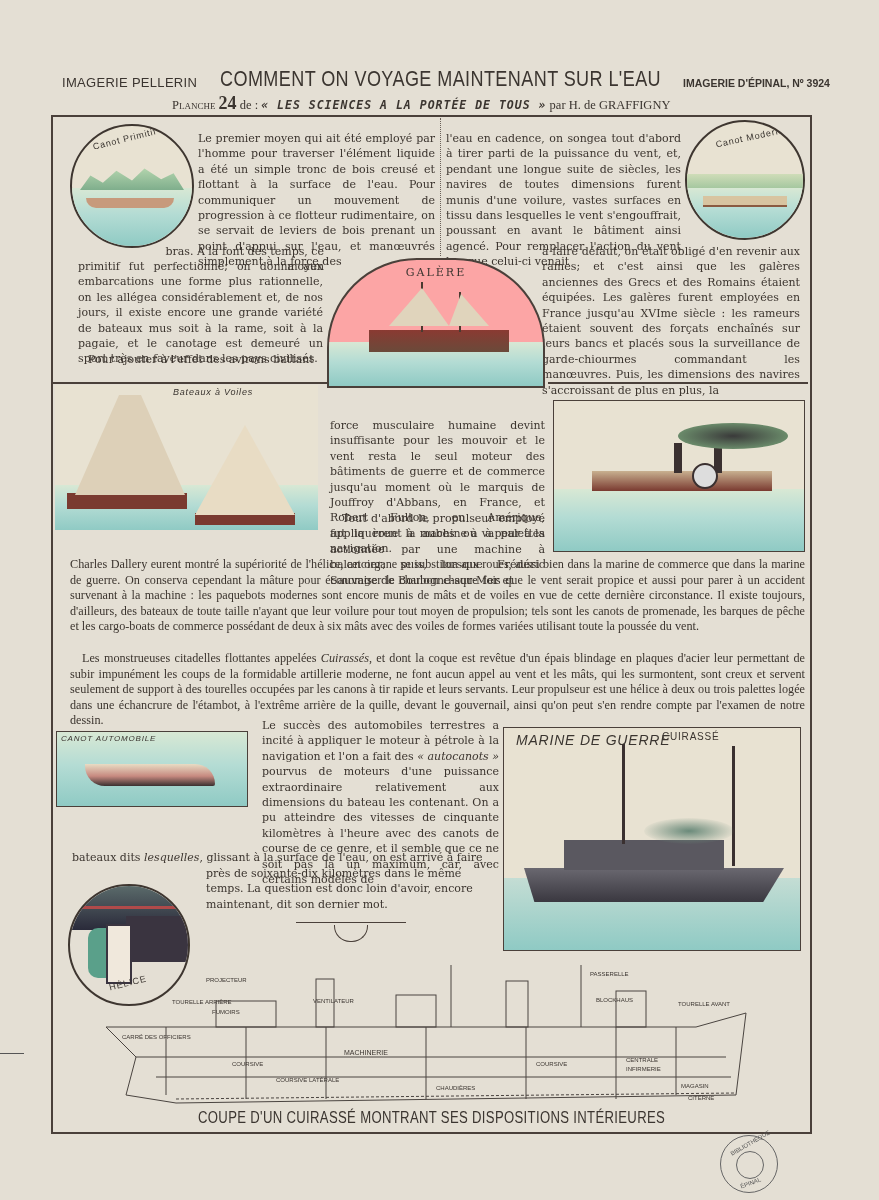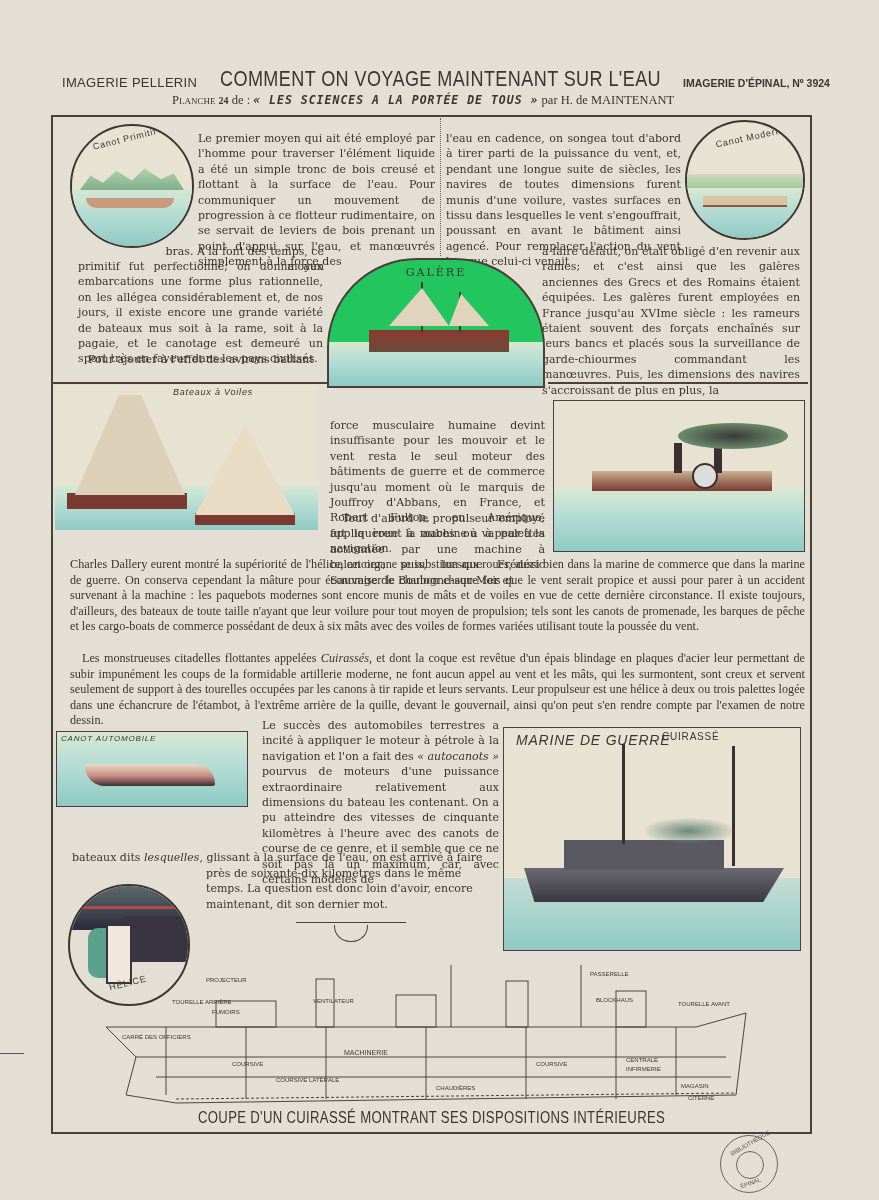--- a/index.html
+++ b/index.html
@@ -2,21 +2,21 @@
 <html><head>
 <meta charset="utf-8">
 <style>
   html,body{margin:0;padding:0;}
   body{width:879px;height:1200px;background:#e4dfd4;position:relative;overflow:hidden;font-family:"DejaVu Serif",serif;color:#3b3530;}
   .abs{position:absolute;}
   .hdr-left{left:62px;top:75px;font-family:"Liberation Sans",sans-serif;font-size:13px;letter-spacing:.3px;}
   .hdr-title{left:220px;top:66px;font-family:"Liberation Sans",sans-serif;font-size:22px;transform:scaleX(.82);transform-origin:left;letter-spacing:.5px;}
   .hdr-right{left:683px;top:77px;font-family:"Liberation Sans",sans-serif;font-size:10.5px;font-weight:bold;}
   .hdr-sub{left:172px;top:93px;font-family:"Liberation Serif",serif;font-size:12.5px;}
-  .hdr-sub b{font-size:10px;}
+  .hdr-sub b{font-size:18px;}
   .hdr-sub i{font-weight:bold;letter-spacing:1px;font-family:"DejaVu Sans Mono",monospace;font-size:11.5px;}
   .frame{left:51px;top:115px;width:757px;height:1015px;border:2px solid #4a403a;}
   .p{font-family:"DejaVu Serif",serif;font-size:11px;line-height:15.4px;text-align:justify;color:#3b342e;}
   .p i{font-style:italic;}
   .ill{border:1.5px solid #4a403a;overflow:hidden;text-align:right;}
   .water{background:linear-gradient(#d8e8d4 0%,#b4dcd4 45%,#8fcac4 100%);}
   .cap{font-family:"Liberation Sans",sans-serif;font-style:italic;font-size:9px;letter-spacing:.8px;color:#3a3530;}
   .circle{border-radius:50%;border:2px solid #3e3630;overflow:hidden;}
   .divider{background:#4a403a;}
   .stamp{left:720px;top:1135px;width:56px;height:56px;border-radius:50%;border:1.5px solid #666;}
@@ -27,21 +27,21 @@
 <body>
 
 <div class="abs hdr-left">IMAGERIE PELLERIN</div>
 <div class="abs hdr-title">COMMENT ON VOYAGE MAINTENANT SUR L'EAU</div>
 <div class="abs hdr-right">IMAGERIE D'ÉPINAL, Nº 3924</div>
 <div class="abs hdr-sub">
   <span style="font-variant:small-caps">Planche</span>
   <b>24</b>
   <span>de :</span>
   <i>« LES SCIENCES A LA PORTÉE DE TOUS »</i>
-  <span>par H. de MAINTENANT</span>
+  <span>par H. de GRAFFIGNY</span>
 </div>
 
 <div class="abs frame"></div>
 <div class="abs divider" style="left:440px;top:118px;width:1px;height:138px;border-left:1px dotted #6a6058;background:none"></div>
 <div class="abs divider" style="left:53px;top:382px;width:275px;height:2px"></div>
 <div class="abs divider" style="left:548px;top:382px;width:260px;height:2px"></div>
 <div class="abs" style="left:0;top:1053px;width:24px;height:1px;background:#555"></div>
 
 <div class="abs circle" style="left:70px;top:124px;width:120px;height:120px;background:#e8e2d2">
   <div class="abs water" style="left:0;top:62px;width:120px;height:58px"></div>
@@ -58,21 +58,21 @@
 </div>
 
 <div class="abs p" style="left:198px;top:131px;width:237px;">Le premier moyen qui ait été employé par l'homme pour traverser l'élément liquide a été un simple tronc de bois creusé et flottant à la surface de l'eau. Pour communiquer un mouvement de progression à ce flotteur rudimentaire, on se servait de leviers de bois prenant un point d'appui sur l'eau, et manœuvrés simplement à la force des</div>
 <div class="abs p" style="left:134px;top:244px;width:190px;text-align:right">bras. A la font des temps, ce moyen</div>
 <div class="abs p" style="left:78px;top:259px;width:245px;text-indent:0">primitif fut perfectionné; on donna aux embarcations une forme plus rationnelle, on les allégea considérablement et, de nos jours, il existe encore une grande variété de bateaux mus soit à la rame, soit à la pagaie, et le canotage est demeuré un sport très en faveur dans les pays civilisés.</div>
 <div class="abs p" style="left:88px;top:352px;width:240px">Pour ajouter à l'effet des avirons battant</div>
 
 <div class="abs p" style="left:446px;top:131px;width:235px;">l'eau en cadence, on songea tout d'abord à tirer parti de la puissance du vent, et, pendant une longue suite de siècles, les navires de toutes dimensions furent munis d'une voilure, vastes surfaces en tissu dans lesquelles le vent s'engouffrait, poussant en avant le bâtiment ainsi agencé. Pour remplacer l'action du vent lorsque celui-ci venait</div>
 <div class="abs p" style="left:542px;top:244px;width:258px;">à faire défaut, on était obligé d'en revenir aux rames; et c'est ainsi que les galères anciennes des Grecs et des Romains étaient équipées. Les galères furent employées en France jusqu'au XVIme siècle : les rameurs étaient souvent des forçats enchaînés sur leurs bancs et placés sous la surveillance de garde-chiourmes commandant les manœuvres. Puis, les dimensions des navires s'accroissant de plus en plus, la</div>
 
-<div class="abs" style="left:327px;top:258px;width:214px;height:126px;border:2px solid #4a403a;border-radius:90px 90px 0 0;background:#22c55e;overflow:hidden">
+<div class="abs" style="left:327px;top:258px;width:214px;height:126px;border:2px solid #4a403a;border-radius:90px 90px 0 0;background:#fca5a5;overflow:hidden">
   <div class="abs water" style="left:0;top:82px;width:214px;height:44px"></div>
   <div class="abs" style="left:40px;top:70px;width:140px;height:22px;background:linear-gradient(#8a3a32,#6a4a3a)"></div>
   <div class="abs" style="left:92px;top:22px;width:2px;height:50px;background:#4a3a30"></div>
   <div class="abs" style="left:130px;top:32px;width:2px;height:40px;background:#4a3a30"></div>
   <div class="abs" style="left:60px;top:28px;width:60px;height:38px;background:#e0d4bc;clip-path:polygon(55% 0,100% 100%,0 100%)"></div>
   <div class="abs" style="left:120px;top:34px;width:40px;height:32px;background:#e0d4bc;clip-path:polygon(30% 0,100% 100%,0 100%)"></div>
   <div class="abs" style="left:0;top:6px;width:214px;text-align:center;font-family:'DejaVu Serif',serif;font-size:11px;letter-spacing:2px">GALÈRE</div>
 </div>
 
 <div class="abs" style="left:55px;top:385px;width:263px;height:145px;background:#e8e2d2;overflow:hidden">

